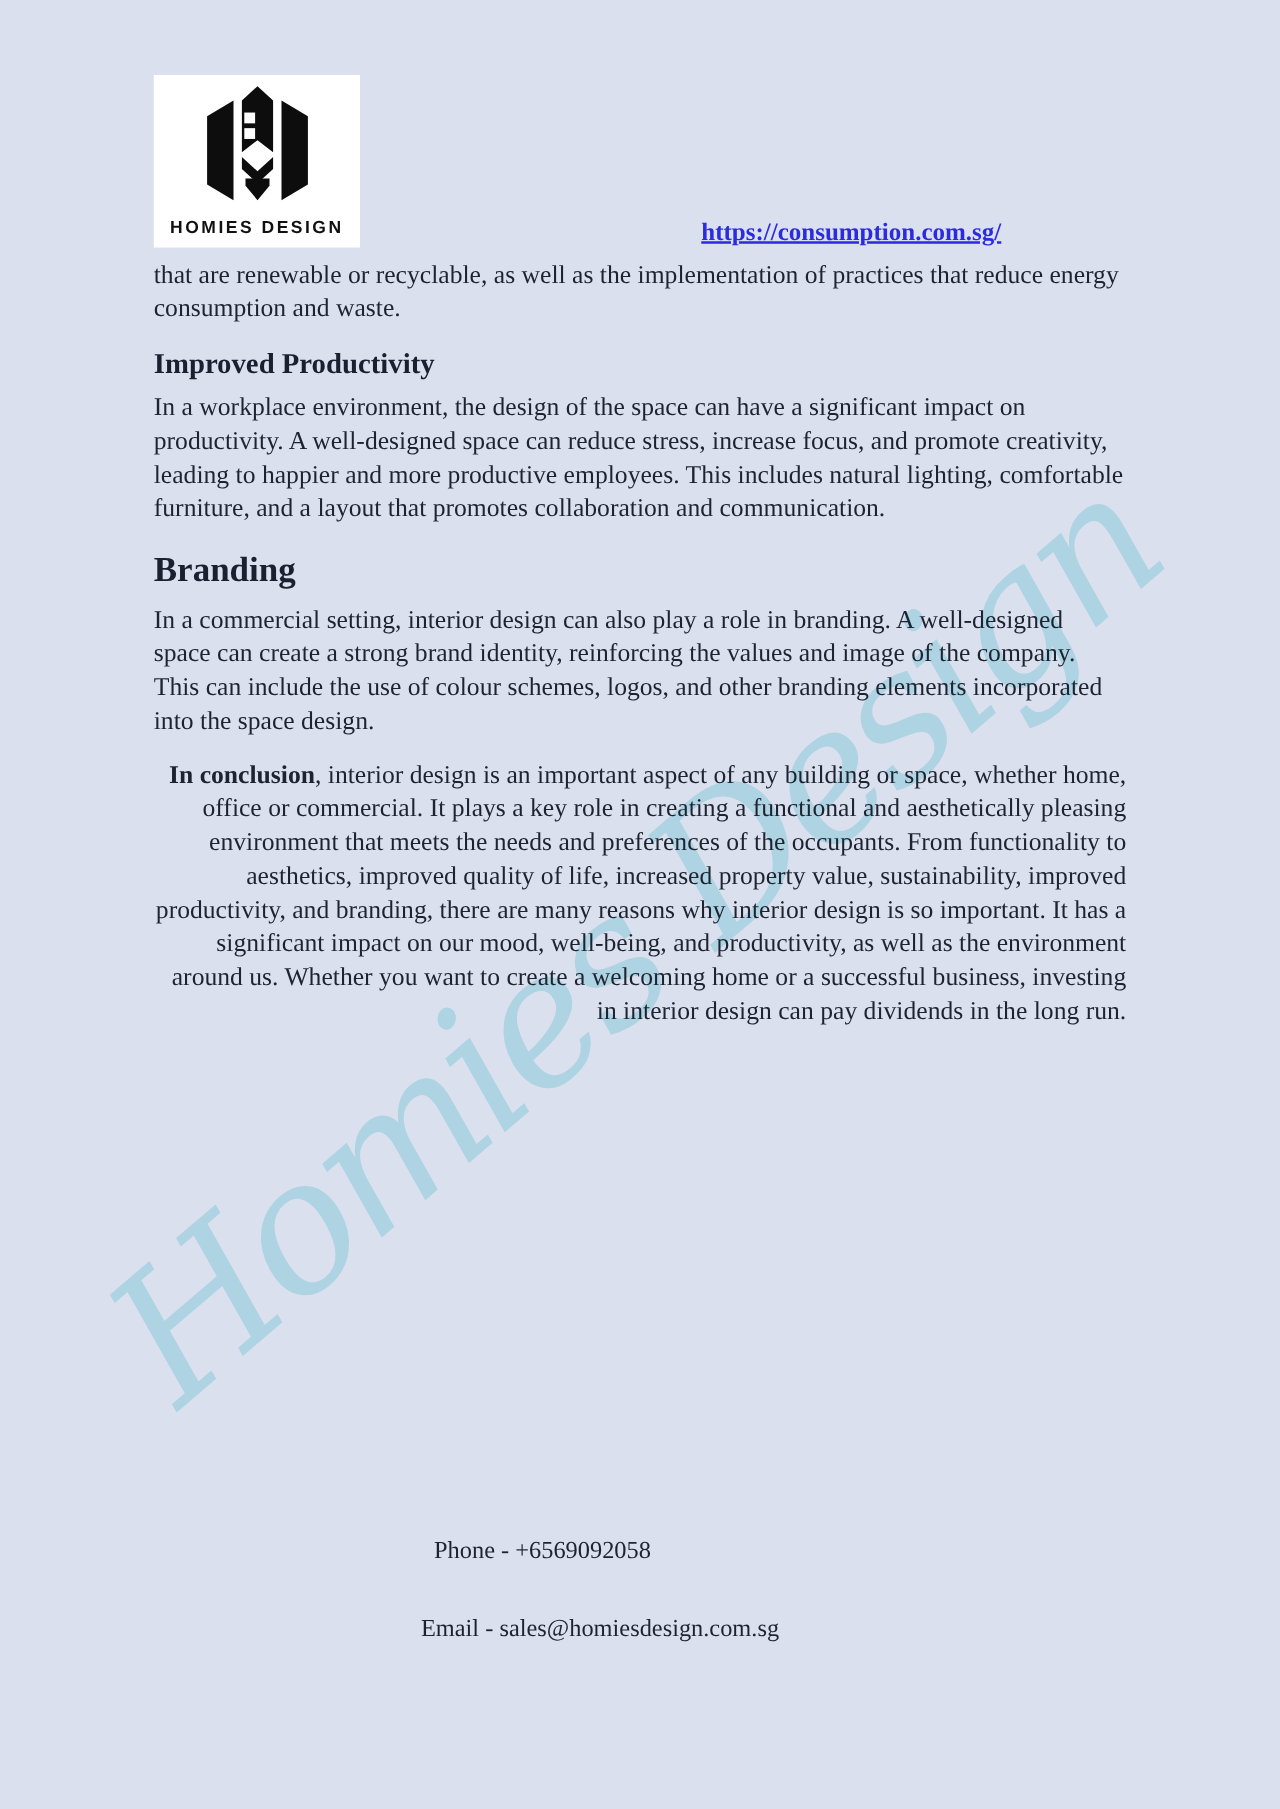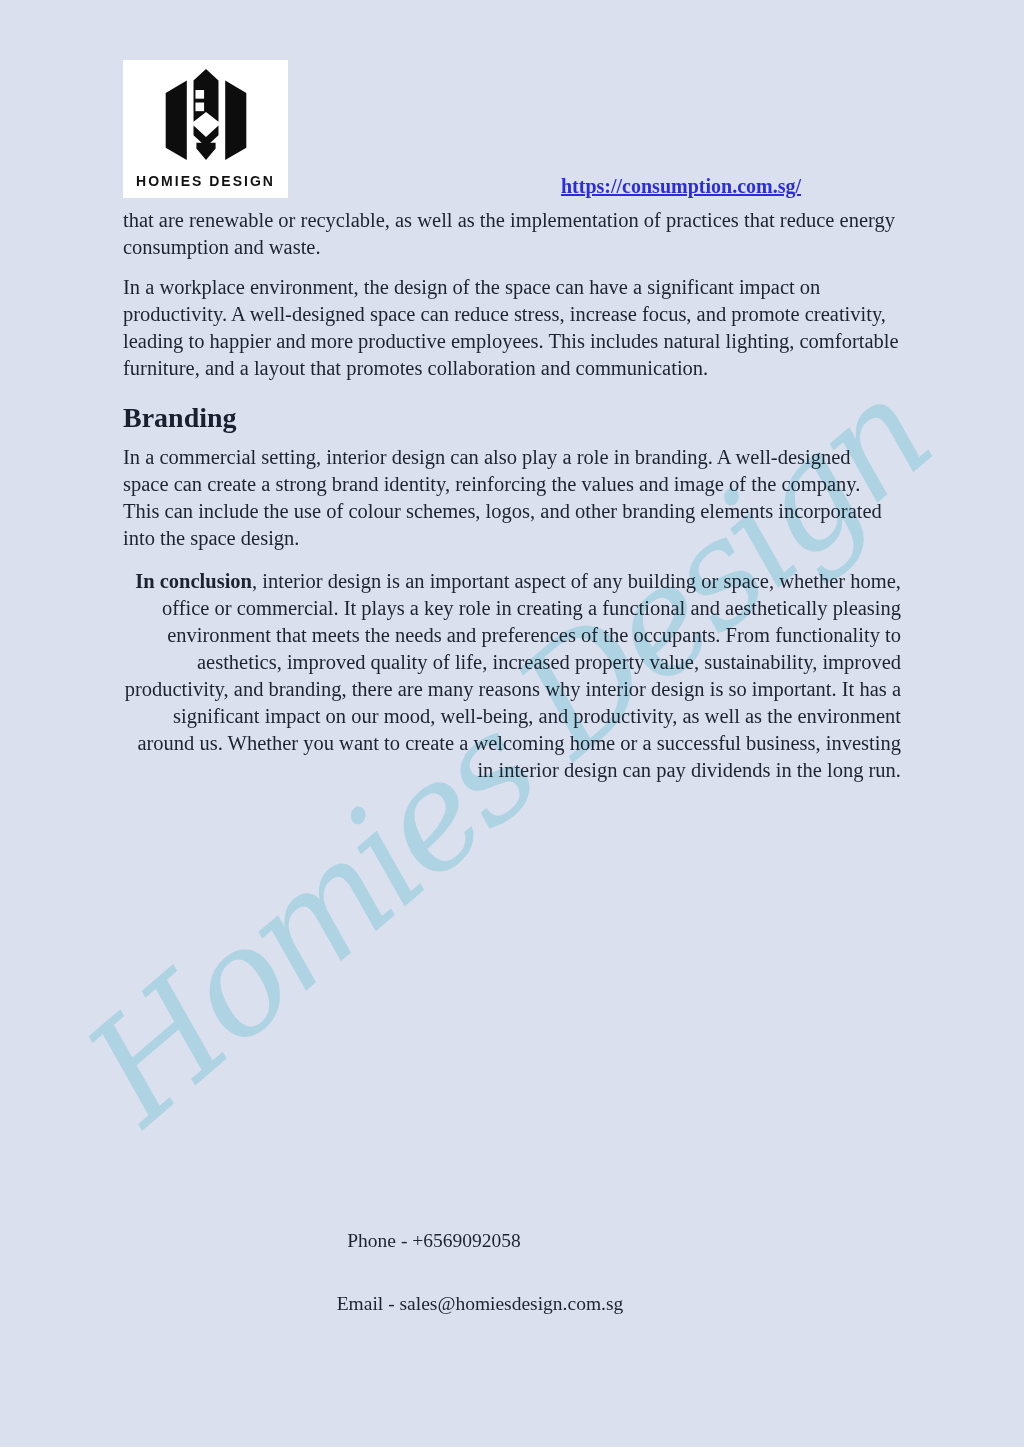--- a/index.html
+++ b/index.html
@@ -90,20 +90,21 @@
         <polygon points="40,79 60,79 60,85 50,97 40,85" fill="#0d0d0d"></polygon>
       </svg>
       <div class="logo-text">HOMIES DESIGN</div>
     </div>
     <a class="site-url" href="#">https://consumption.com.sg/</a>
   </div>
 
   <div class="article">
     <p>that are renewable or recyclable, as well as the implementation of practices that reduce energy consumption and waste.</p>
 
+    <h3>Improved Productivity</h3>
     <p>In a workplace environment, the design of the space can have a significant impact on productivity. A well-designed space can reduce stress, increase focus, and promote creativity, leading to happier and more productive employees. This includes natural lighting, comfortable furniture, and a layout that promotes collaboration and communication.</p>
 
     <h2>Branding</h2>
     <p>In a commercial setting, interior design can also play a role in branding. A well-designed space can create a strong brand identity, reinforcing the values and image of the company. This can include the use of colour schemes, logos, and other branding elements incorporated into the space design.</p>
 
     <p class="conclusion"><strong>In conclusion</strong><span>, interior design is an important aspect of any building or space, whether home, office or commercial. It plays a key role in creating a functional and aesthetically pleasing environment that meets the needs and preferences of the occupants. From functionality to aesthetics, improved quality of life, increased property value, sustainability, improved productivity, and branding, there are many reasons why interior design is so important. It has a significant impact on our mood, well-being, and productivity, as well as the environment around us. Whether you want to create a welcoming home or a successful business, investing in interior design can pay dividends in the long run.</span></p>
 
   </div>
 
   <div class="footer-line footer-phone">Phone - +6569092058</div>

